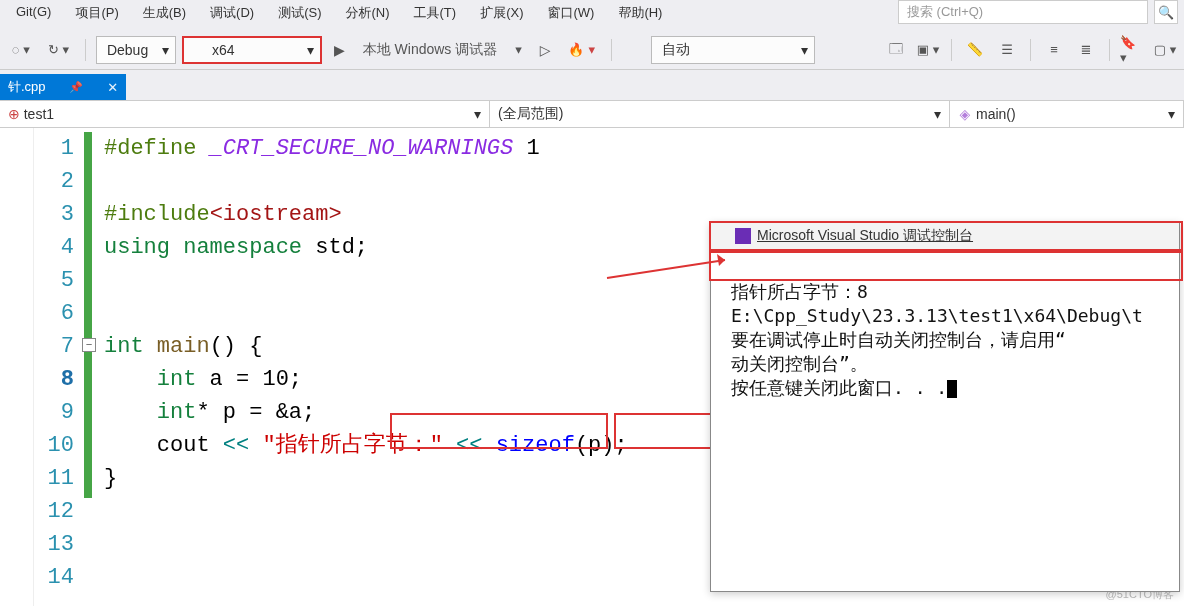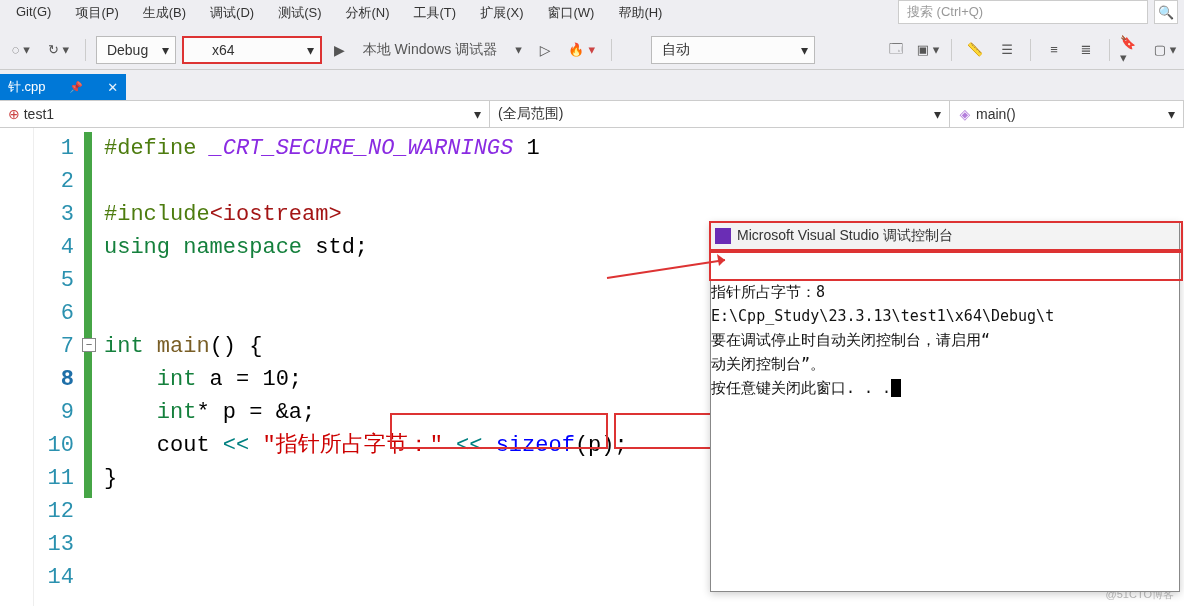--- a/index.html
+++ b/index.html
@@ -197,34 +197,35 @@
     width: 470px;
     height: 370px;
     background:#fff;
     border: 1px solid #888;
     box-shadow: 0 2px 8px rgba(0,0,0,.2);
     z-index: 5;
   }
   .console-title {
     display:flex; align-items:center;
     gap:6px;
-    padding: 4px 4px;
+    padding: 4px 24px;
     background:#f3f3f3;
     border-bottom: 1px solid #ccc;
     font-size: 14px;
+    text-decoration: underline;
   }
   .console-title .con-icon {
     width:16px; height:16px;
     background:#6a2db5;
     display:inline-block;
   }
   .console-body {
-    padding: 6px 0;
+    padding: 6px 20px;
     font-family: "SimSun","NSimSun",Consolas,monospace;
-    font-size: 15px;
+    font-size: 18px;
     line-height: 24px;
     color:#111;
     white-space: pre-wrap;
     position:relative;
   }
   .caret-blk {
     display:inline-block;
     width:10px; height:18px;
     background:#000;
     vertical-align:text-bottom;

